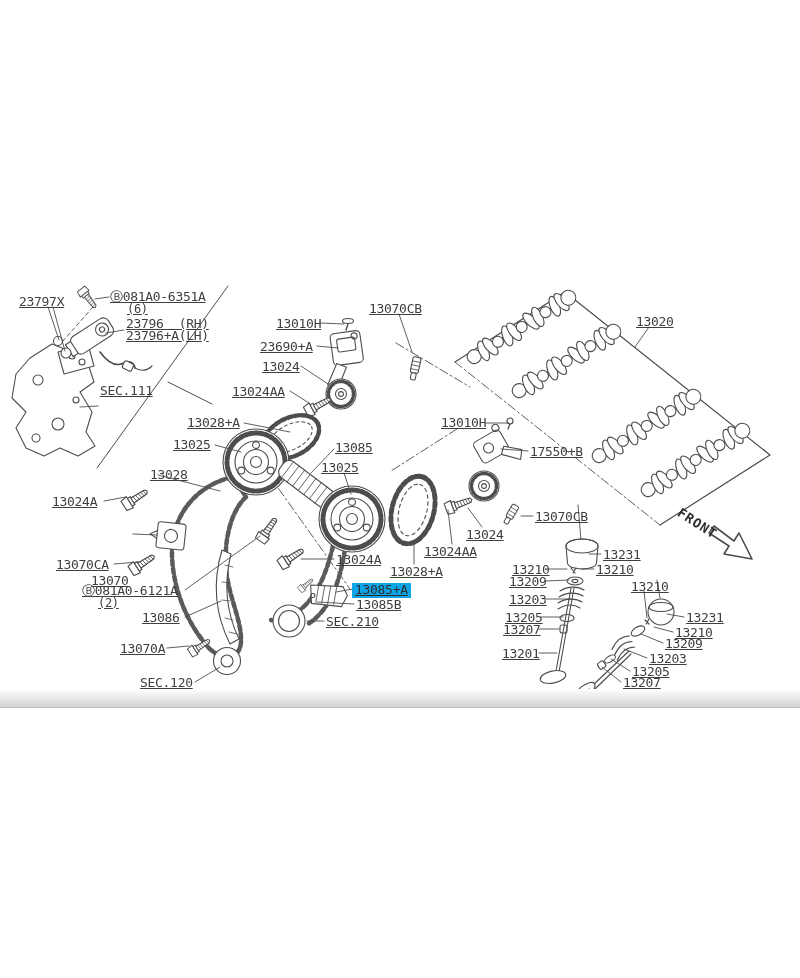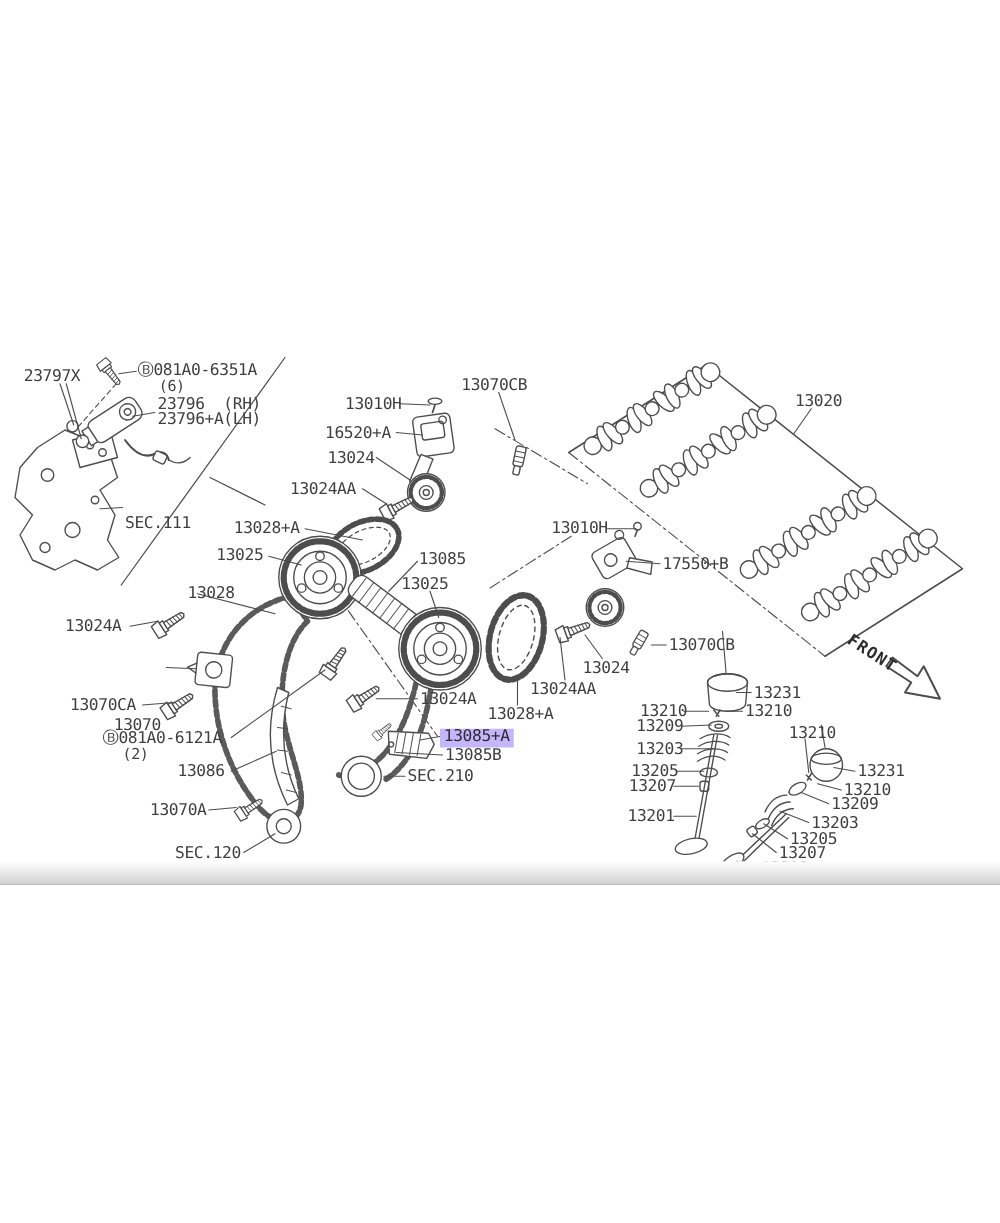--- a/index.html
+++ b/index.html
@@ -5,20 +5,21 @@
   html,body{margin:0;padding:0;background:#fff;}
   .stage{position:relative;width:800px;height:978px;background:#fff;overflow:hidden;
          font-family:"DejaVu Sans Mono","DejaVu Sans",monospace;}
   svg{position:absolute;left:0;top:0;}
   #label-layer .lbl{
     position:absolute;
     font:13px/1.05 "DejaVu Sans Mono","DejaVu Sans",monospace;
     color:#3f3f3f;
     white-space:pre;
     letter-spacing:-0.3px;
+    text-decoration:underline;
   }
   #label-layer .lbl.small{font-size:12px;}
   #label-layer .lbl.hl{color:#2c2c2c;padding:0 3px 1px 3px;margin-left:-3px;}
   .front{
     position:absolute;left:683px;top:505px;
     font:bold 13px "DejaVu Sans Mono","DejaVu Sans",monospace;
     color:#2b2b2b;letter-spacing:1px;
     transform:rotate(33deg);transform-origin:left top;
   }
   .refcode{
@@ -248,45 +249,45 @@
 
     <path fill="#fff" stroke-width="1.6" d="M714,526 L734,541 L739,533 L752,559 L724,554 L729,546 L709,533 Z"></path>
   </svg>
 
   <div id="label-layer">
       <div class="lbl" style="left: 19px; top: 295px;">23797X</div>
       <div class="lbl" style="left: 110px; top: 290px;">Ⓑ081A0-6351A</div>
       <div class="lbl small" style="left: 127px; top: 303px;">(6)</div>
       <div class="lbl" style="left: 126px; top: 317px;">23796  (RH)</div>
       <div class="lbl" style="left: 126px; top: 329px;">23796+A(LH)</div>
-      <div class="lbl" style="left: 100px; top: 412px; text-align: right;">SEC.111</div>
+      <div class="lbl" style="left: 100px; top: 384px; text-align: right;">SEC.111</div>
       <div class="lbl" style="left: 276px; top: 317px;">13010H</div>
       <div class="lbl" style="left: 369px; top: 302px;">13070CB</div>
-      <div class="lbl" style="left: 260px; top: 340px;">16520+A</div>
+      <div class="lbl" style="left: 260px; top: 340px;">23690+A</div>
       <div class="lbl" style="left: 262px; top: 360px;">13024</div>
       <div class="lbl" style="left: 232px; top: 385px;">13024AA</div>
       <div class="lbl" style="left: 636px; top: 315px;">13020</div>
       <div class="lbl" style="left: 187px; top: 416px;">13028+A</div>
       <div class="lbl" style="left: 173px; top: 438px;">13025</div>
       <div class="lbl" style="left: 335px; top: 441px;">13085</div>
       <div class="lbl" style="left: 321px; top: 461px;">13025</div>
       <div class="lbl" style="left: 441px; top: 416px;">13010H</div>
       <div class="lbl" style="left: 530px; top: 445px;">17550+B</div>
       <div class="lbl" style="left: 118px; top: 468px; margin-left: 32px;">13028</div>
       <div class="lbl" style="left: 52px; top: 495px;">13024A</div>
       <div class="lbl" style="left: 91px; top: 528px; margin-top: 46px;">13070</div>
       <div class="lbl" style="left: 56px; top: 558px;">13070CA</div>
       <div class="lbl" style="left: 82px; top: 584px; text-align: center;">Ⓑ081A0-6121A</div>
       <div class="lbl small" style="left: 98px; top: 597px;">(2)</div>
       <div class="lbl" style="left: 142px; top: 611px;">13086</div>
       <div class="lbl" style="left: 120px; top: 642px;">13070A</div>
       <div class="lbl" style="left: 140px; top: 676px;">SEC.120</div>
       <div class="lbl" style="left: 336px; top: 553px;">13024A</div>
       <div class="lbl" style="left: 390px; top: 565px;">13028+A</div>
-      <div class="lbl hl" style="left: 355px; top: 583px; background: #c4b5fd;">13085+A</div>
+      <div class="lbl hl" style="left: 355px; top: 583px; background: #0ea5e9;">13085+A</div>
       <div class="lbl" style="left: 356px; top: 598px;">13085B</div>
       <div class="lbl" style="left: 326px; top: 615px;">SEC.210</div>
       <div class="lbl" style="left: 424px; top: 545px;">13024AA</div>
       <div class="lbl" style="left: 466px; top: 528px;">13024</div>
       <div class="lbl" style="left: 535px; top: 510px;">13070CB</div>
       <div class="lbl" style="left: 603px; top: 548px;">13231</div>
       <div class="lbl" style="left: 512px; top: 563px;">13210</div>
       <div class="lbl" style="left: 596px; top: 563px;">13210</div>
       <div class="lbl" style="left: 509px; top: 575px;">13209</div>
       <div class="lbl" style="left: 509px; top: 593px;">13203</div>

